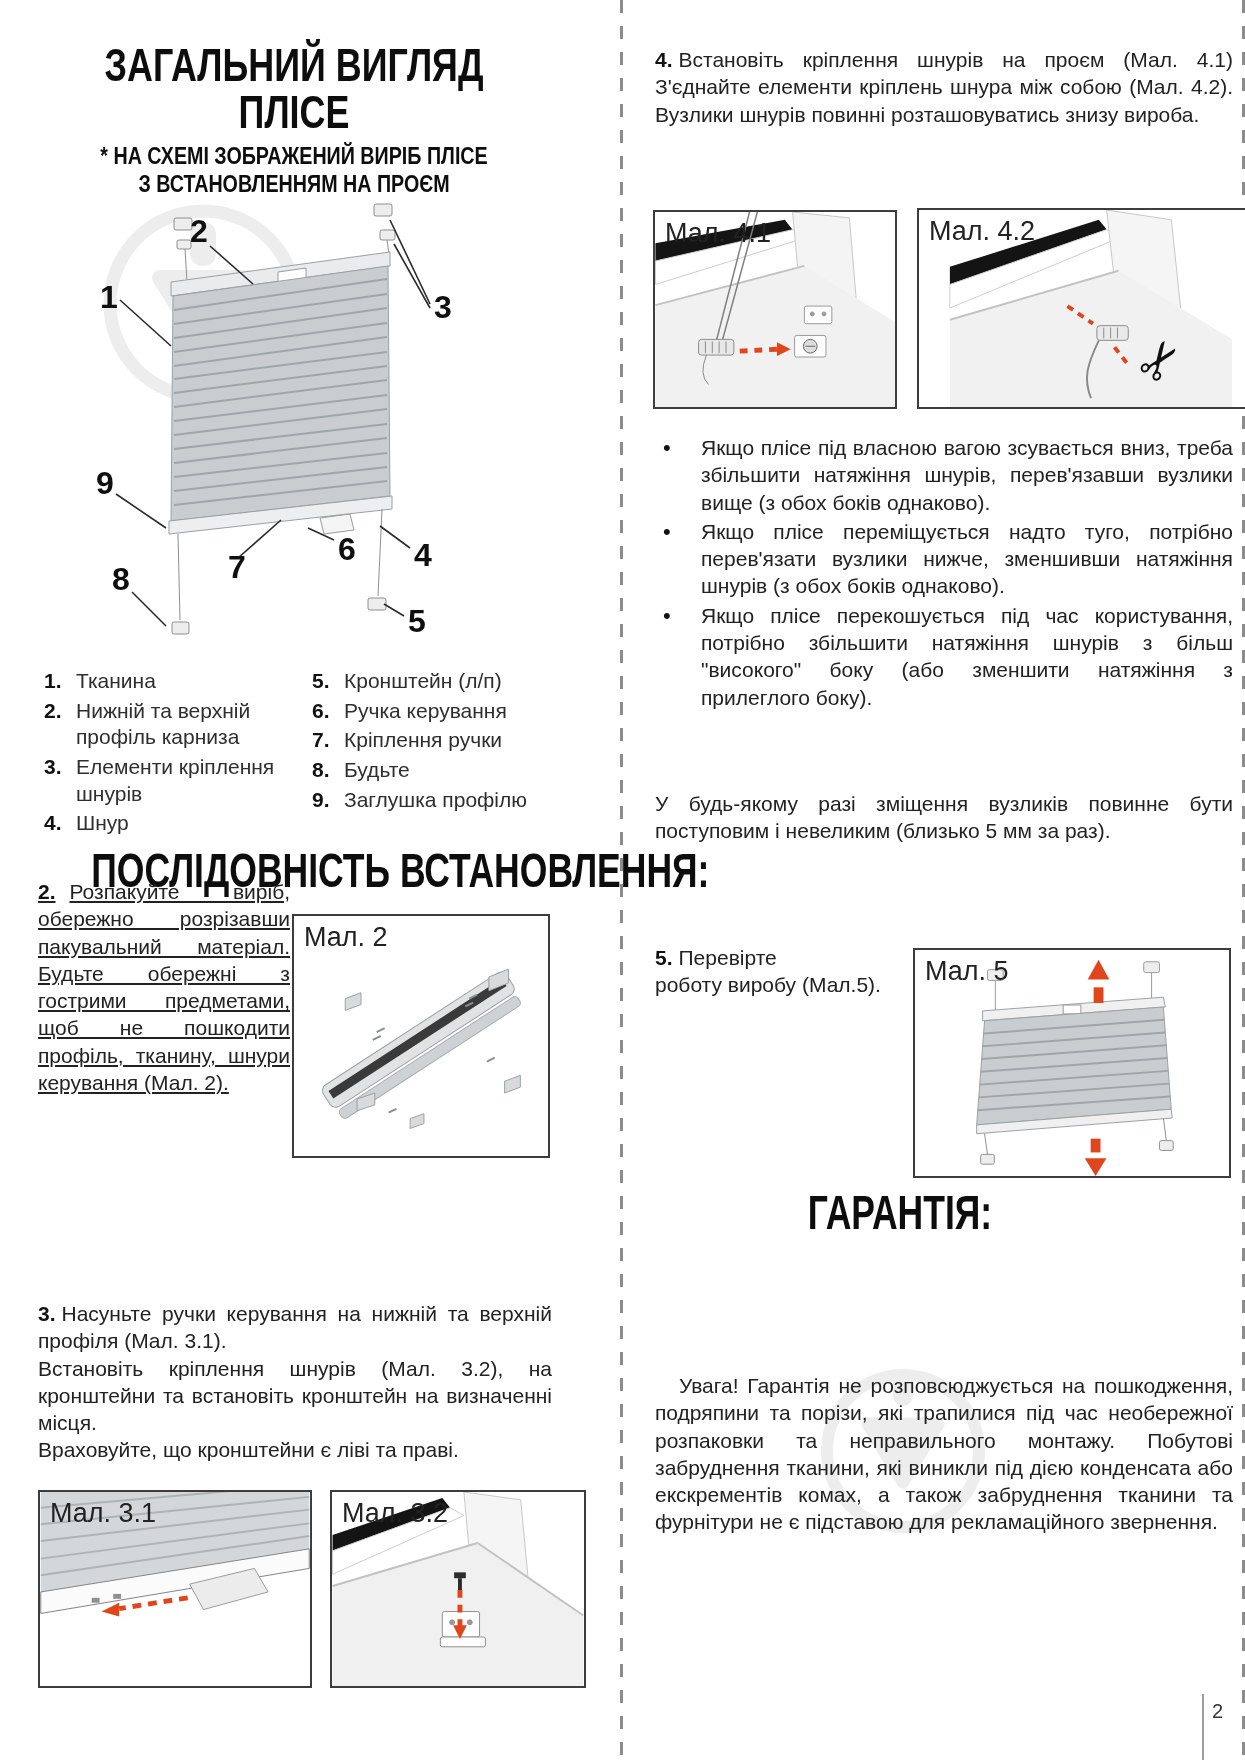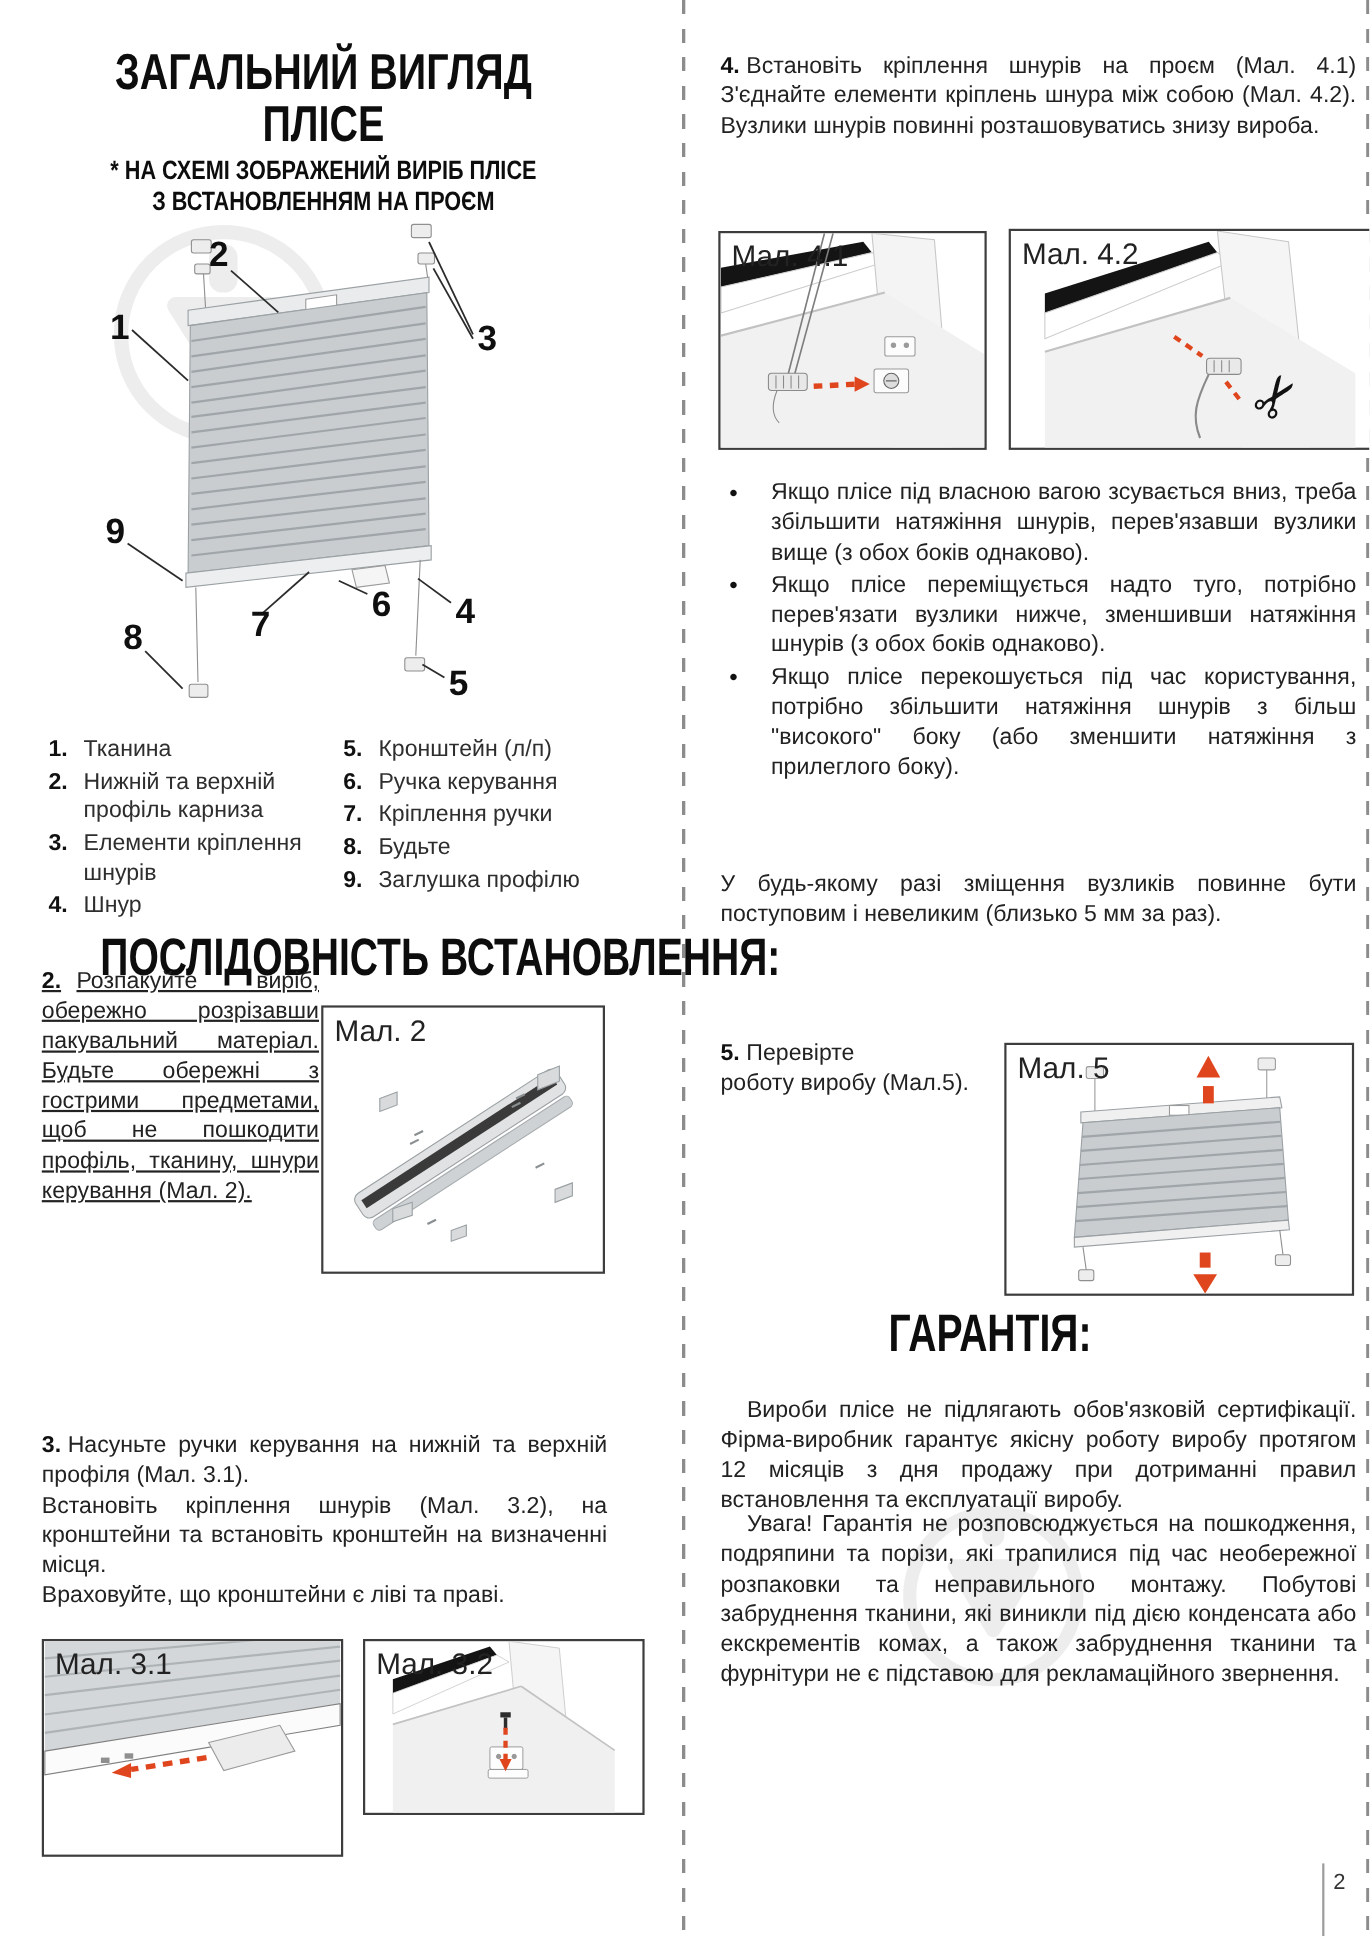--- a/index.html
+++ b/index.html
@@ -229,21 +229,21 @@
           <rect x="74" y="104" width="8" height="5"></rect>
       </g>
       <polygon points="152,94 218,78 232,102 166,120" fill="#ececec" stroke="#9a9a9a"></polygon>
       <g stroke="#E0461E" fill="#E0461E">
         <line x1="150" y1="108" x2="80" y2="119" stroke-width="5" stroke-dasharray="9 7"></line>
         <polygon points="62,122 80,113 80,127" stroke="none"></polygon>
       </g>
     </svg>
   </div>
 
-  <div class="fig" style="left:330px;top:1490px;width:256px;height:160px;">
+  <div class="fig" style="left:330px;top:1490px;width:256px;height:198px;">
     <span class="lab">Мал. 3.2</span>
     <svg viewBox="0 0 256 198">
       <polygon points="0,44 112,6 120,16 0,60" fill="#141414"></polygon>
       <polygon points="0,60 120,16 134,24 0,84" fill="#ffffff" stroke="#cccccc"></polygon>
       <polygon points="134,0 192,8 210,198 152,198" fill="#f5f5f5" stroke="#c7c7c7"></polygon>
       <polygon points="0,96 148,52 256,126 256,198 0,198" fill="#f0f0f0"></polygon>
       <line x1="0" y1="96" x2="148" y2="52" stroke="#c2c2c2" stroke-width="2"></line>
       <line x1="148" y1="52" x2="256" y2="126" stroke="#c2c2c2" stroke-width="2"></line>
       <g fill="#fdfdfd" stroke="#8f8f8f">
         <rect x="112" y="122" width="38" height="26" rx="2"></rect>
@@ -392,20 +392,19 @@
       <g opacity="0.5">
         <circle cx="105" cy="105" r="76" fill="none" stroke="#dcdcdc" stroke-width="12"></circle>
         <rect x="95" y="24" width="20" height="36" rx="10" fill="#dcdcdc"></rect>
         <path d="M70 78 L140 78 L105 136 Z" fill="#dcdcdc" stroke="#dcdcdc" stroke-width="13" stroke-linejoin="round"></path>
       </g>
     </svg>
   </div>
 
   <div class="abs cond h2" style="left:655px;top:1188px;width:490px;">ГАРАНТІЯ:</div>
 
-  <div class="abs bt ind" style="left:655px;top:1268px;width:578px;">Вироби плісе не підлягають обов'язковій сертифікації. Фірма-виробник гарантує якісну роботу виробу протягом 12 місяців з дня продажу при дотриманні правил встановлення та експлуатації виробу.</div>
 
   <div class="abs bt ind" style="left:655px;top:1372px;width:578px;">Увага! Гарантія не розповсюджується на пошкодження, подряпини та порізи, які трапилися під час необережної розпаковки та неправильного монтажу. Побутові забруднення тканини, які виникли під дією конденсата або екскрементів комах, а також забруднення тканини та фурнітури не є підставою для рекламаційного звернення.</div>
 
   <div class="pline" style="left:1202px;top:1694px;height:66px;"></div>
   <div class="pnum" style="left:1212px;top:1700px;">2</div>
 
 </div>
 
 </body></html>

